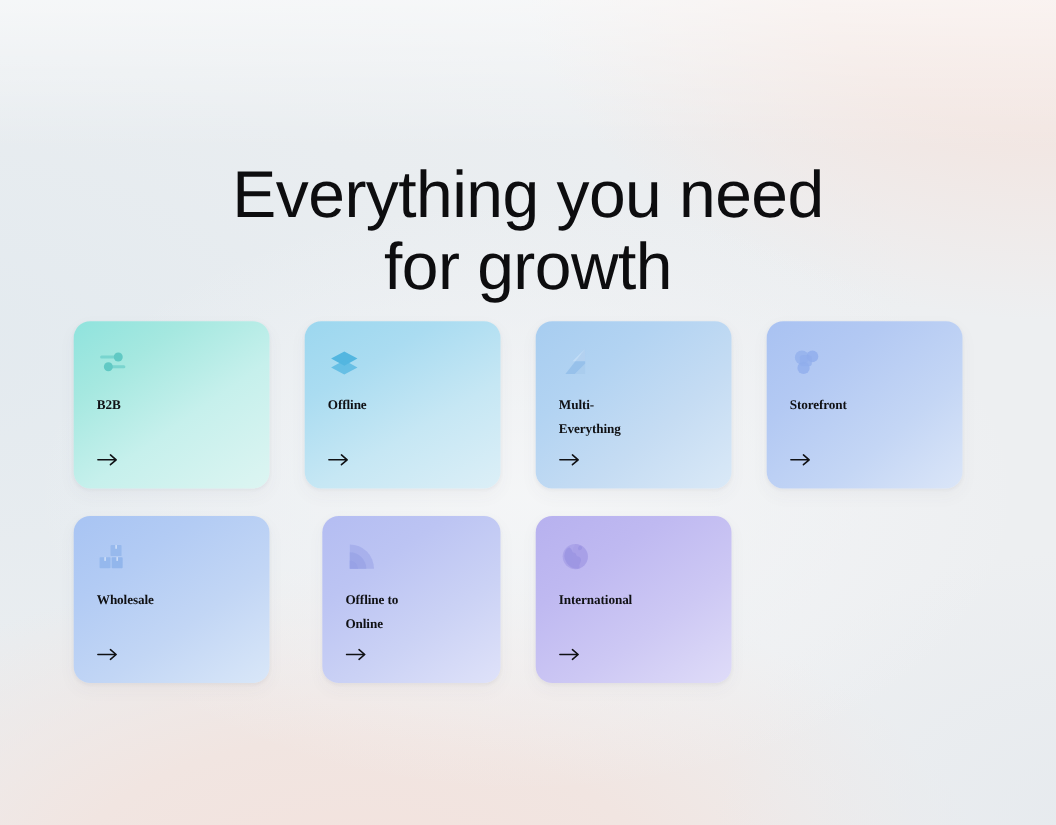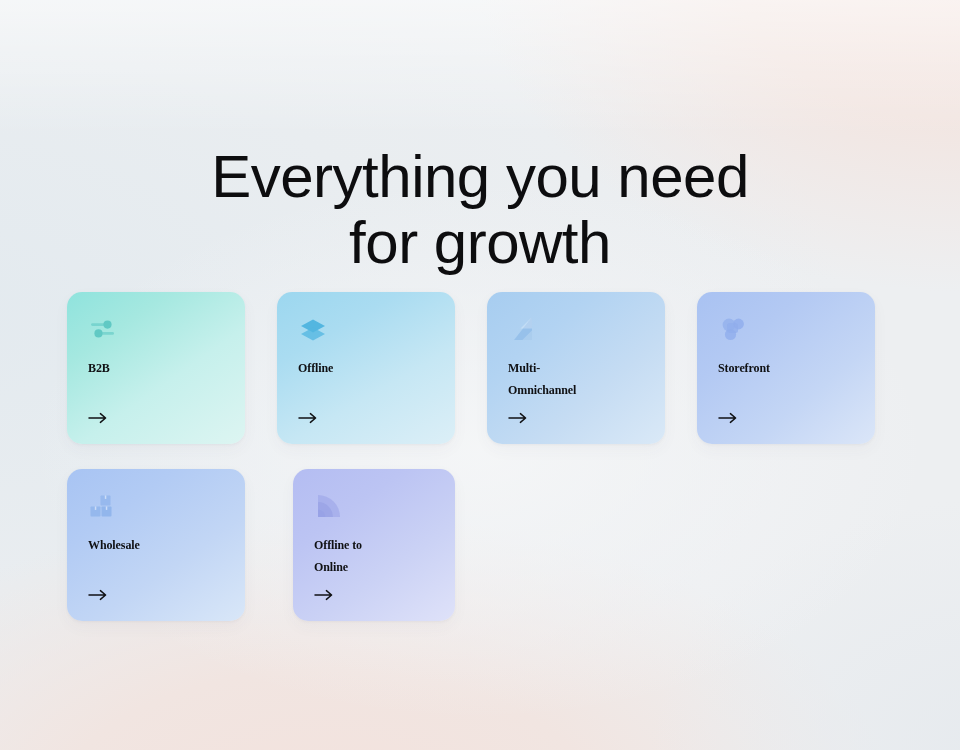--- a/index.html
+++ b/index.html
@@ -181,21 +181,21 @@
       <div class="card g-multi">
         <div class="card-inner">
           <div class="card-icon">
             <svg viewBox="0 0 30 30">
         <path d="M24 3 L24 26 L6 26 Z" fill="#8dbbe8" opacity="0.75"></path>
         <path d="M24 3 L24 14.5 L12.5 14.5 Z" fill="rgba(255,255,255,0.55)" opacity="0.5"></path>
         <path d="M24 16.5 L24 26 L14.5 26 Z" fill="rgba(255,255,255,0.55)" opacity="0.35"></path>
       </svg>
           </div>
           <div class="card-title">Multi-
-Omnichannel</div>
+Everything</div>
           <div class="card-arrow">
             <svg viewBox="0 0 20 16">
     <path d="M1 8 H17.2 M12.4 3.6 L17.6 8 L12.4 12.4" fill="none" stroke="currentColor" stroke-width="1.45" stroke-linecap="round" stroke-linejoin="round"></path>
   </svg>
           </div>
         </div>
       </div>
       <div class="card g-omni">
         <div class="card-inner">
           <div class="card-icon">
@@ -245,15 +245,34 @@
           </div>
           <div class="card-title">Offline to
 Online</div>
           <div class="card-arrow">
             <svg viewBox="0 0 20 16">
     <path d="M1 8 H17.2 M12.4 3.6 L17.6 8 L12.4 12.4" fill="none" stroke="currentColor" stroke-width="1.45" stroke-linecap="round" stroke-linejoin="round"></path>
   </svg>
           </div>
         </div>
       </div>
+      <div class="card g-intl">
+        <div class="card-inner">
+          <div class="card-icon">
+            <svg viewBox="0 0 30 30">
+        <circle cx="15" cy="15" r="11.5" fill="#9a93e2" opacity="0.55"></circle>
+        <path d="M15 3.5 a11.5 11.5 0 0 1 0 23 a7 14 0 0 1 0 -23 Z" fill="#9a93e2" opacity="0.2"></path>
+        <path d="M9.5 6.5 c3 1.5 2 4.5 4.5 5 c2.5 .5 1 3 3.5 3.5 c2.5 .5 3.5 3 2 5.5 c-1.2 2-1 3.5-.5 5
+                 a11.5 11.5 0 0 1 -12 -17.5 Z" fill="#9a93e2" opacity="0.85"></path>
+        <path d="M20 5.2 c2 1.6 1.2 3.4 -.6 3.9 c-1.8 .5 -2.6 -2.2 -1 -3.6 Z" fill="#9a93e2" opacity="0.85"></path>
+      </svg>
+          </div>
+          <div class="card-title">International</div>
+          <div class="card-arrow">
+            <svg viewBox="0 0 20 16">
+    <path d="M1 8 H17.2 M12.4 3.6 L17.6 8 L12.4 12.4" fill="none" stroke="currentColor" stroke-width="1.45" stroke-linecap="round" stroke-linejoin="round"></path>
+  </svg>
+          </div>
+        </div>
+      </div>
     </div>
 
 </div>
 
 </body></html>

